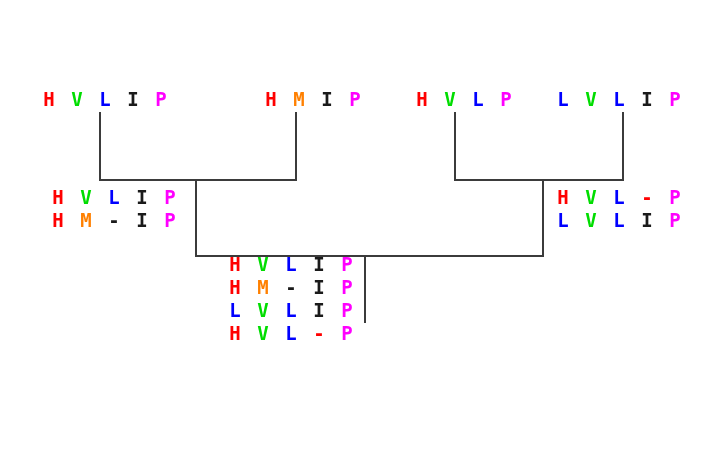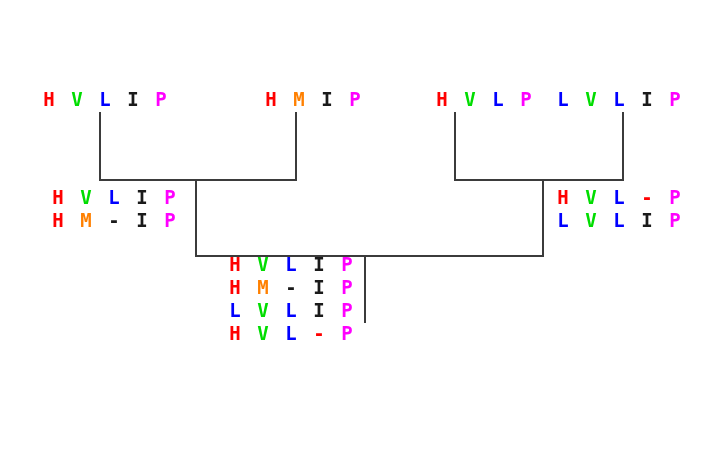--- a/index.html
+++ b/index.html
@@ -47,21 +47,21 @@
       <line x1="455" y1="180" x2="623" y2="180" stroke="#3b3b3b" stroke-width="2" stroke-linecap="square"></line>
       <line x1="196" y1="180" x2="196" y2="256" stroke="#3b3b3b" stroke-width="2" stroke-linecap="square"></line>
       <line x1="543" y1="180" x2="543" y2="256" stroke="#3b3b3b" stroke-width="2" stroke-linecap="square"></line>
       <line x1="196" y1="256" x2="543" y2="256" stroke="#3b3b3b" stroke-width="2" stroke-linecap="square"></line>
       <line x1="365" y1="256" x2="365" y2="322" stroke="#3b3b3b" stroke-width="2" stroke-linecap="square"></line>
     </svg>
 
   <div id="leaf-layer">
       <div class="seq-block" style="left: 35px; top: 88px;"><span class="seq-row"><span class="res" style="color: rgb(255, 0, 0);">H</span><span class="res" style="color: rgb(0, 221, 0);">V</span><span class="res" style="color: rgb(0, 0, 255);">L</span><span class="res" style="color: rgb(26, 26, 26);">I</span><span class="res" style="color: rgb(255, 0, 255);">P</span></span></div>
       <div class="seq-block" style="left: 257px; top: 88px;"><span class="seq-row"><span class="res" style="color: rgb(255, 0, 0);">H</span><span class="res" style="color: rgb(255, 128, 0);">M</span><span class="res" style="color: rgb(26, 26, 26);">I</span><span class="res" style="color: rgb(255, 0, 255);">P</span></span></div>
-      <div class="seq-block" style="left: 428px; top: 88px;"><span class="seq-row"><span class="res" style="color: rgb(255, 0, 0);">H</span><span class="res" style="color: rgb(0, 221, 0);">V</span><span class="res" style="color: rgb(0, 0, 255);">L</span><span class="res" style="color: rgb(255, 0, 255);">P</span></span></div>
+      <div class="seq-block" style="left: 408px; top: 88px;"><span class="seq-row"><span class="res" style="color: rgb(255, 0, 0);">H</span><span class="res" style="color: rgb(0, 221, 0);">V</span><span class="res" style="color: rgb(0, 0, 255);">L</span><span class="res" style="color: rgb(255, 0, 255);">P</span></span></div>
       <div class="seq-block" style="left: 549px; top: 88px;"><span class="seq-row"><span class="res" style="color: rgb(0, 0, 255);">L</span><span class="res" style="color: rgb(0, 221, 0);">V</span><span class="res" style="color: rgb(0, 0, 255);">L</span><span class="res" style="color: rgb(26, 26, 26);">I</span><span class="res" style="color: rgb(255, 0, 255);">P</span></span></div>
     </div>
   <div id="internal-layer">
       <div class="seq-block" style="left: 44px; top: 186px;"><span class="seq-row"><span class="res" style="color: rgb(255, 0, 0);">H</span><span class="res" style="color: rgb(0, 221, 0);">V</span><span class="res" style="color: rgb(0, 0, 255);">L</span><span class="res" style="color: rgb(26, 26, 26);">I</span><span class="res" style="color: rgb(255, 0, 255);">P</span></span><span class="seq-row"><span class="res" style="color: rgb(255, 0, 0);">H</span><span class="res" style="color: rgb(255, 128, 0);">M</span><span class="res" style="color: rgb(26, 26, 26);">-</span><span class="res" style="color: rgb(26, 26, 26);">I</span><span class="res" style="color: rgb(255, 0, 255);">P</span></span></div>
       <div class="seq-block" style="left: 549px; top: 186px;"><span class="seq-row"><span class="res" style="color: rgb(255, 0, 0);">H</span><span class="res" style="color: rgb(0, 221, 0);">V</span><span class="res" style="color: rgb(0, 0, 255);">L</span><span class="res" style="color: rgb(255, 0, 0);">-</span><span class="res" style="color: rgb(255, 0, 255);">P</span></span><span class="seq-row"><span class="res" style="color: rgb(0, 0, 255);">L</span><span class="res" style="color: rgb(0, 221, 0);">V</span><span class="res" style="color: rgb(0, 0, 255);">L</span><span class="res" style="color: rgb(26, 26, 26);">I</span><span class="res" style="color: rgb(255, 0, 255);">P</span></span></div>
     </div>
   <div id="root-layer">
       <div class="seq-block" style="left: 221px; top: 253px;"><span class="seq-row"><span class="res" style="color: rgb(255, 0, 0);">H</span><span class="res" style="color: rgb(0, 221, 0);">V</span><span class="res" style="color: rgb(0, 0, 255);">L</span><span class="res" style="color: rgb(26, 26, 26);">I</span><span class="res" style="color: rgb(255, 0, 255);">P</span></span><span class="seq-row"><span class="res" style="color: rgb(255, 0, 0);">H</span><span class="res" style="color: rgb(255, 128, 0);">M</span><span class="res" style="color: rgb(26, 26, 26);">-</span><span class="res" style="color: rgb(26, 26, 26);">I</span><span class="res" style="color: rgb(255, 0, 255);">P</span></span><span class="seq-row"><span class="res" style="color: rgb(0, 0, 255);">L</span><span class="res" style="color: rgb(0, 221, 0);">V</span><span class="res" style="color: rgb(0, 0, 255);">L</span><span class="res" style="color: rgb(26, 26, 26);">I</span><span class="res" style="color: rgb(255, 0, 255);">P</span></span><span class="seq-row"><span class="res" style="color: rgb(255, 0, 0);">H</span><span class="res" style="color: rgb(0, 221, 0);">V</span><span class="res" style="color: rgb(0, 0, 255);">L</span><span class="res" style="color: rgb(255, 0, 0);">-</span><span class="res" style="color: rgb(255, 0, 255);">P</span></span></div>
     </div>
 

